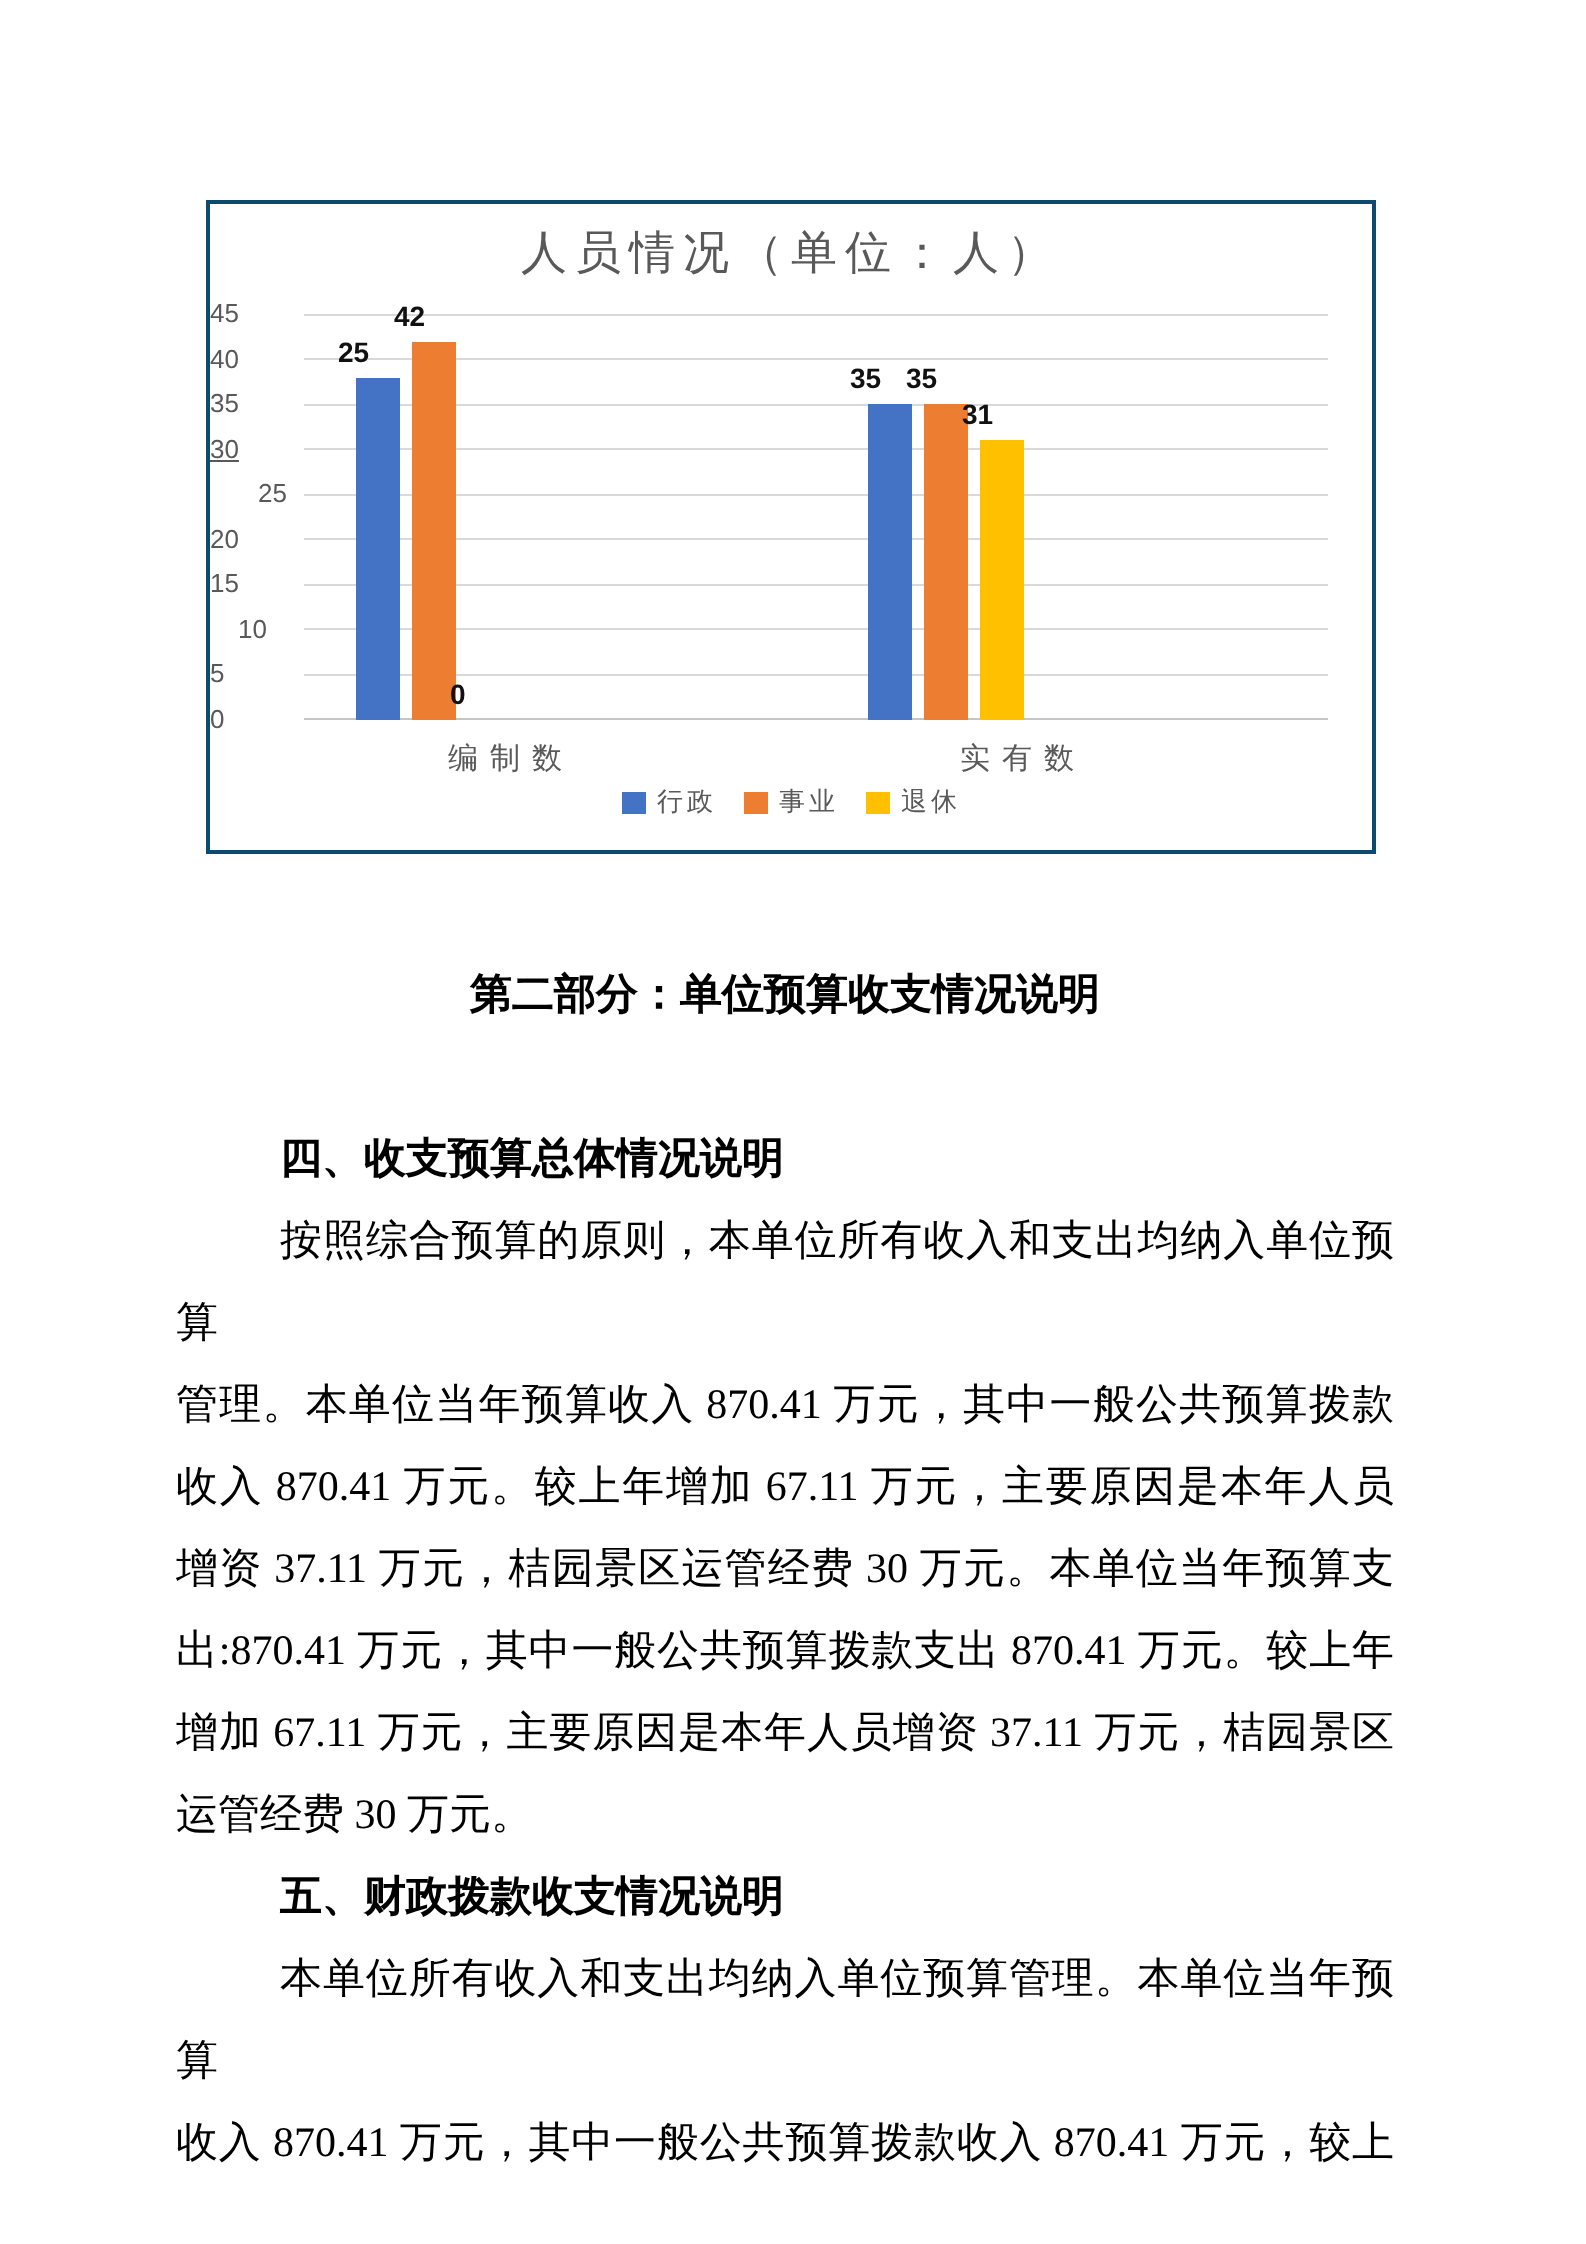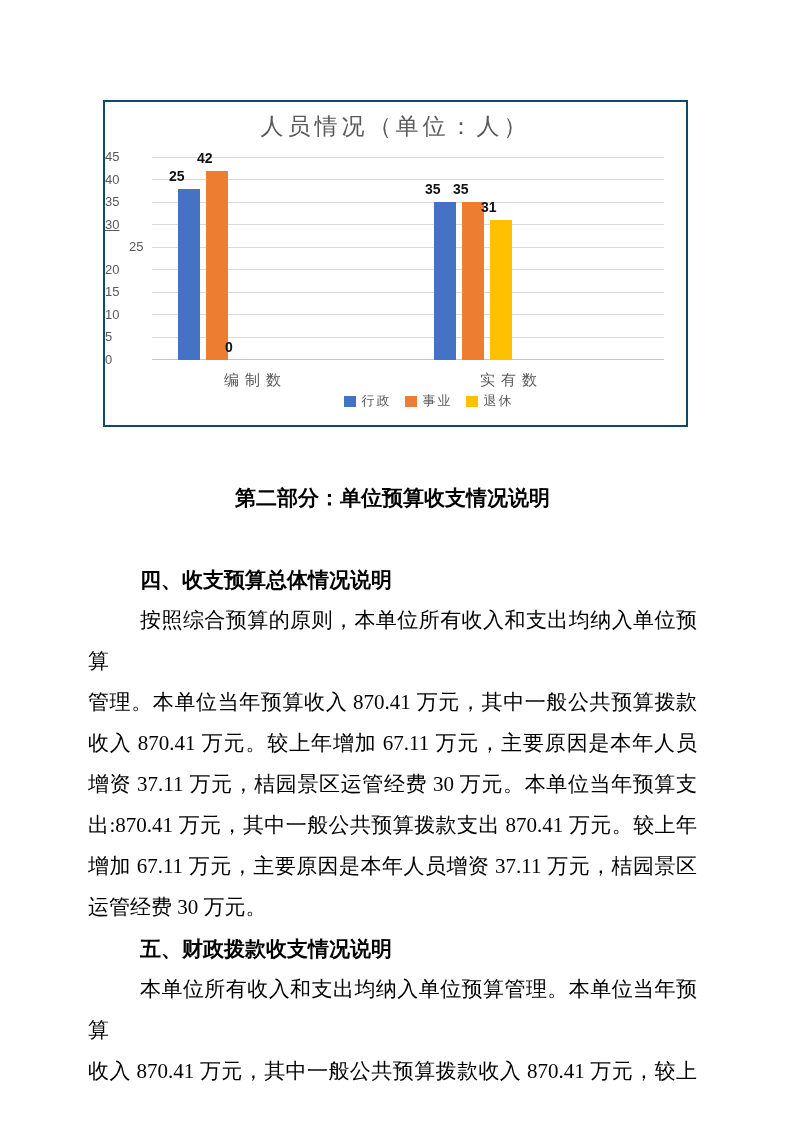--- a/index.html
+++ b/index.html
@@ -29,21 +29,21 @@
   .ytick{
     position:absolute;left:0;width:36px;text-align:left;font-size:13px;
     color:#595959;line-height:14px;
   }
   .xlabel{
     position:absolute;width:140px;text-align:right;font-size:15px;
     color:#595959;letter-spacing:6px;line-height:18px;white-space:nowrap;
   }
   .legend{
     position:absolute;left:0;top:290px;width:100%;height:18px;
-    display:flex;justify-content:center;align-items:center;gap:13px;padding-left:33px;
+    display:flex;justify-content:center;align-items:center;gap:13px;
   }
   .legend-item{display:flex;align-items:center;gap:6px;}
   .legend-swatch{width:12px;height:11px;display:inline-block;}
   .legend-label{font-size:13px;color:#595959;letter-spacing:2px;}
   
   .text-block{
     position:absolute;left:88px;top:477px;width:609px;
     font-size:21px;line-height:41px;color:#000;
   }
   .h-center{
@@ -98,21 +98,21 @@
           <div class="legend-swatch" style="background: rgb(237, 125, 49);"></div>
           <div class="legend-label">事业</div>
         </div>
         <div class="legend-item">
           <div class="legend-swatch" style="background: rgb(255, 192, 0);"></div>
           <div class="legend-label">退休</div>
         </div>
       </div>
   <div class="ytick" style="top: 251px; color: rgb(89, 89, 89);">0</div>
       <div class="ytick" style="top: 228.444px; color: rgb(89, 89, 89);">5</div>
-      <div class="ytick" style="top: 205.889px; color: rgb(89, 89, 89);">10</div>
+      <div class="ytick" style="top: 205.889px; color: rgb(89, 89, 89); margin-left: 14px;">10</div>
       <div class="ytick" style="top: 183.333px; color: rgb(89, 89, 89);">15</div>
       <div class="ytick" style="top: 160.778px; color: rgb(89, 89, 89);">20</div>
       <div class="ytick" style="top: 138.222px; color: rgb(89, 89, 89); margin-left: 24px;">25</div>
       <div class="ytick" style="top: 115.667px; color: rgb(89, 89, 89); text-decoration: underline;">30</div>
       <div class="ytick" style="top: 93.1111px; color: rgb(89, 89, 89);">35</div>
       <div class="ytick" style="top: 70.5556px; color: rgb(89, 89, 89);">40</div>
       <div class="ytick" style="top: 48px; color: rgb(89, 89, 89);">45</div>
       <div class="xlabel" style="left: 42px; top: 269px; color: rgb(89, 89, 89);">编制数</div>
       <div class="xlabel" style="left: 298px; top: 269px; color: rgb(89, 89, 89);">实有数</div>
     </div>

